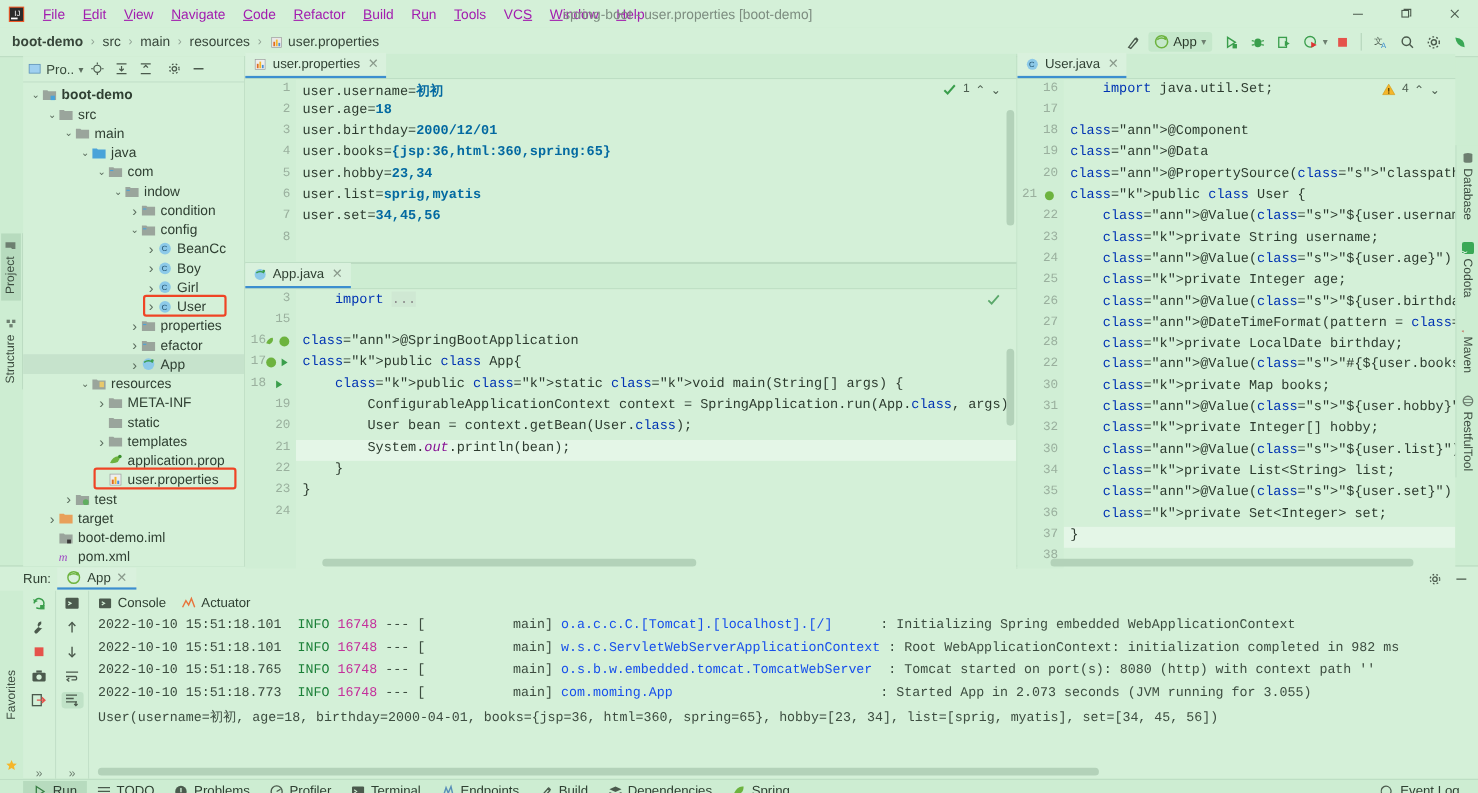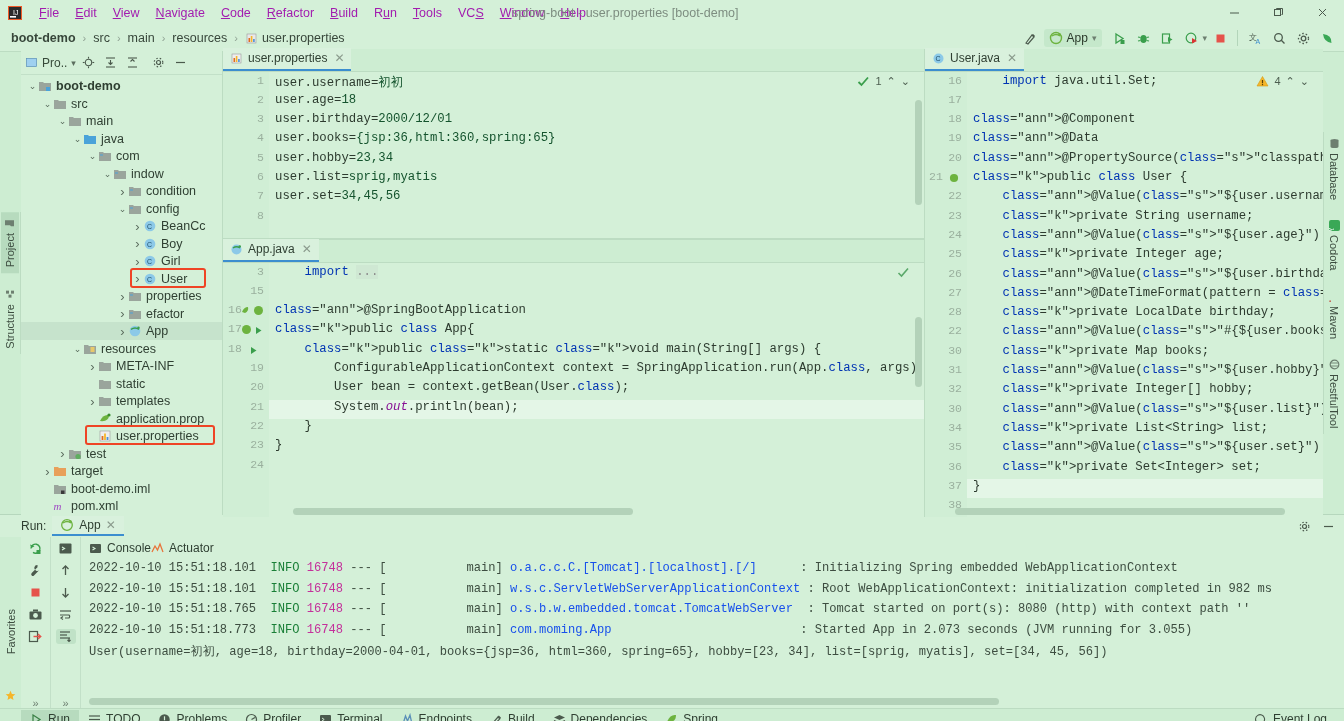--- a/index.html
+++ b/index.html
@@ -73,21 +73,21 @@
          background:#d9f1dd; border-bottom:2px solid #3c8ecf; }
   .etab .x{ color:#8a9a8c; font-size:12px; margin-left:2px;}
   .edbody{ flex:1; background:#d4f0d8; display:flex; position:relative; overflow:hidden;}
   .gutter{ width:46px; flex:none; background:#d0eed5; text-align:right; padding-top:2px;
            font-family:"Liberation Mono", monospace; font-size:11.5px; color:#9ab09e; user-select:none;}
   .gutter div{ height:19.3px; padding-right:5px; position:relative;}
   .code{ flex:1; padding-top:2px; font-family:"Liberation Mono", monospace; font-size:12.3px;
          color:#2d3b2f; white-space:pre; overflow:hidden; }
   .code div{ height:19.3px; padding-left:6px;}
   .code div.cur{ background:#e4f6e7; }
-  .k{color:#0033b3;} .s{color:#14532d;}
+  .k{color:#0033b3;} .s{color:#0369a1;font-weight:bold;}
   .f{color:#871094;} .cm{color:#8c8c8c;} .it{font-style:italic;}
   .insp{ position:absolute; right:14px; top:3px; display:flex; align-items:center; gap:5px;
          font-size:11px; color:#4d5e50;}
   .scroll-v{ position:absolute; right:2px; width:7px; background:#b3d2b9; border-radius:4px;}
   .scroll-h{ position:absolute; bottom:2px; height:7px; background:#b3d2b9; border-radius:4px;}
   .edsplit{ height:2px; background:#bcdcc2; }
 
   
   #runpanel{ height:194px; background:#d4f0d8; display:flex; flex-direction:column;
              border-top:1px solid #b6d7bd;}
@@ -97,21 +97,21 @@
             border-bottom:2px solid #3c8ecf;}
   #run-head-right{margin-left:auto;display:flex;gap:4px;padding-right:6px;}
   #run-body{ flex:1; display:flex; min-height:0;}
   #run-rail{ width:21px;background:#cdedd2;display:flex;flex-direction:column;align-items:center;flex:none;}
   #run-tools{ width:30px; flex:none; display:flex; flex-direction:column; align-items:center; gap:7px;
               padding-top:4px; border-right:1px solid #c2e0c8;}
   #run-tools2{ width:30px; flex:none; display:flex; flex-direction:column; align-items:center; gap:7px;
               padding-top:4px; border-right:1px solid #c2e0c8;}
   .rbtn{ width:20px;height:20px;display:flex;align-items:center;justify-content:center;border-radius:3px;}
   #console-wrap{ flex:1; display:flex; flex-direction:column; min-width:0;}
-  #console-tabrow{ height:22px; display:flex; align-items:center; padding-left:8px; font-size:12px;}
+  #console-tabrow{ height:22px; display:flex; align-items:center; gap:14px; padding-left:8px; font-size:12px;}
   .ctab{ display:flex;align-items:center;gap:5px;color:#2f3f32;}
   #console{ flex:1; overflow:hidden; font-family:"Liberation Mono", monospace; font-size:12.1px;
             padding:2px 0 0 8px; background:#d4f0d8; position:relative;}
   #console div{ height:20.5px; white-space:pre; }
   .lg-date{color:#3d4d40;} .lg-info{color:#1a7f37;} .lg-pid{color:#c4309b;}
   .lg-th{color:#3d4d40;} .lg-cls{color:#1750eb;} .lg-msg{color:#3d4d40;}
 
   
   #bottom-tabs{ height:21px; background:#cdedd2; display:flex; align-items:center; gap:0px;
                 padding-left:21px; border-top:1px solid #bcdcc2;}

